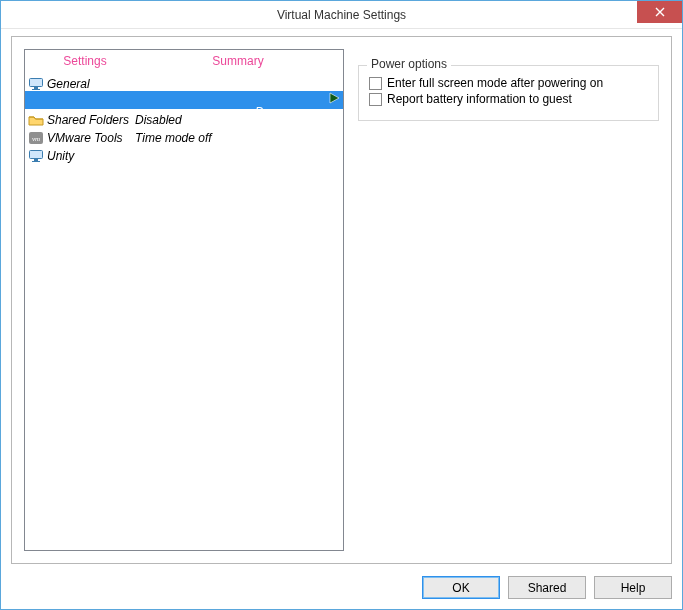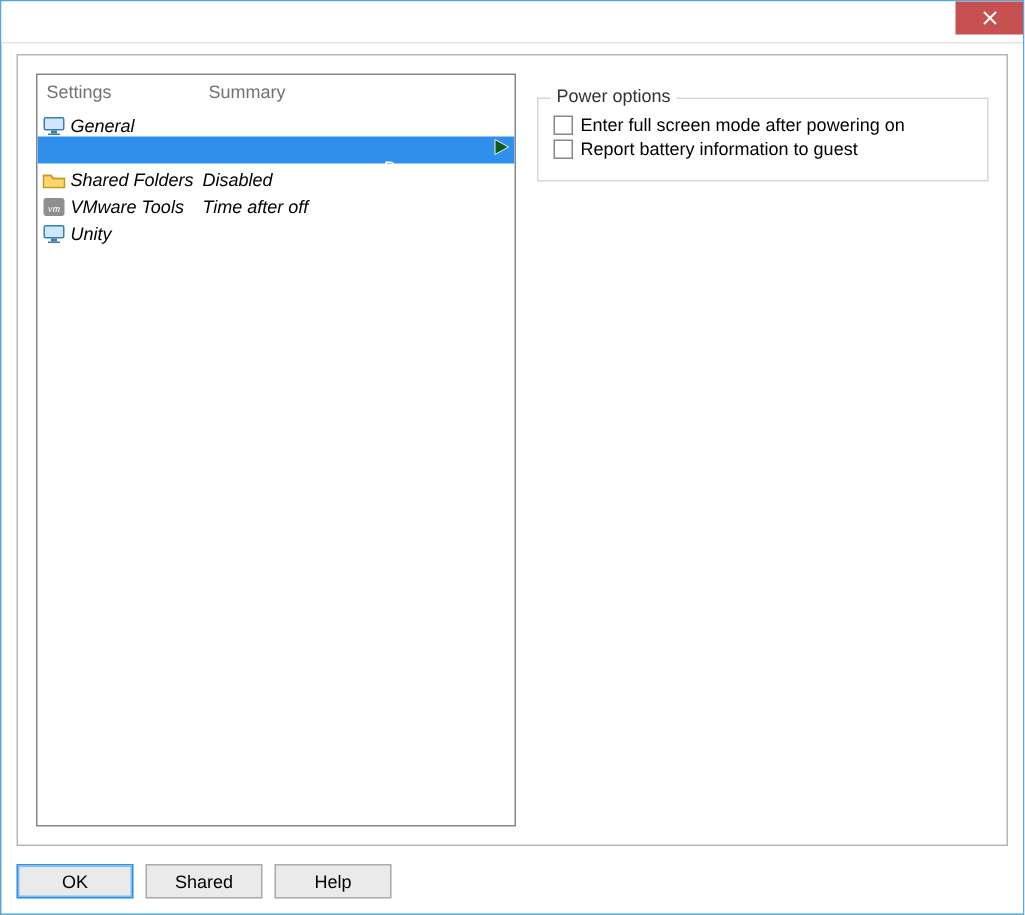--- a/index.html
+++ b/index.html
@@ -86,21 +86,22 @@
   .settings-list {
     width: 320px;
     border: 1px solid #828790;
     background: #fff;
     display: flex;
     flex-direction: column;
   }
   .list-header {
     display: flex;
     padding: 4px 6px 5px 6px;
-    color: #737373;
+    color: #ec4899;
+    text-align: center;
   }
   .col-settings { width: 108px; }
   .col-summary { flex: 1; }
   .list-body { flex: 1; overflow: auto; }
   .row {
     display: flex;
     align-items: flex-end;
     height: 18px;
     padding: 0 0 0 2px;
     cursor: pointer;
@@ -143,21 +144,21 @@
   }
   .chk .box {
     width: 13px;
     height: 13px;
     border: 1px solid #888;
     background: #fff;
     flex-shrink: 0;
   }
   .button-row {
     display: flex;
-    justify-content: flex-start;
+    justify-content: flex-end;
     gap: 8px;
     padding: 8px 10px 10px 10px;
   }
   .btn {
     min-width: 78px;
     height: 23px;
     border: 1px solid #acacac;
     background: #eaeaea;
     display: flex;
     align-items: center;
@@ -169,20 +170,21 @@
     box-shadow: inset 0 0 0 1px #7ebef0;
   }
   svg { display: block; }
 </style>
 </head>
 <body>
 
 <div class="window">
 
   <div class="titlebar">
+    <span class="title">Virtual Machine Settings</span>
     <div class="close-btn">
       <span>
         <svg viewBox="0 0 10 10">
             <path d="M1 1 L9 9 M9 1 L1 9" stroke="#fff" stroke-width="1.4"></path>
           </svg>
       </span>
     </div>
   </div>
 
   <div class="content">
@@ -226,21 +228,21 @@
               <span class="summary">Disabled</span>
             </div>
             <div class="row">
               <span class="icon">
                 <svg width="16" height="14" viewBox="0 0 16 14">
                   <rect x="1" y="1" width="14" height="12" rx="2" fill="#8f8f8f"></rect>
                   <text x="8" y="10" text-anchor="middle" font-size="7" fill="#fff" font-family="Segoe UI">vm</text>
                 </svg>
               </span>
               <span class="name">VMware Tools</span>
-              <span class="summary">Time after off</span>
+              <span class="summary">Time mode off</span>
             </div>
             <div class="row">
               <span class="icon">
                 <svg width="16" height="14" viewBox="0 0 16 14">
                   <rect x="1.5" y="1.5" width="13" height="8" rx="1" fill="#cfe6fb" stroke="#3b7db0"></rect>
                   <rect x="6" y="10" width="4" height="2" fill="#3b7db0"></rect>
                   <rect x="4" y="12" width="8" height="1" fill="#3b7db0"></rect>
                 </svg>
               </span>
               <span class="name">Unity</span>

